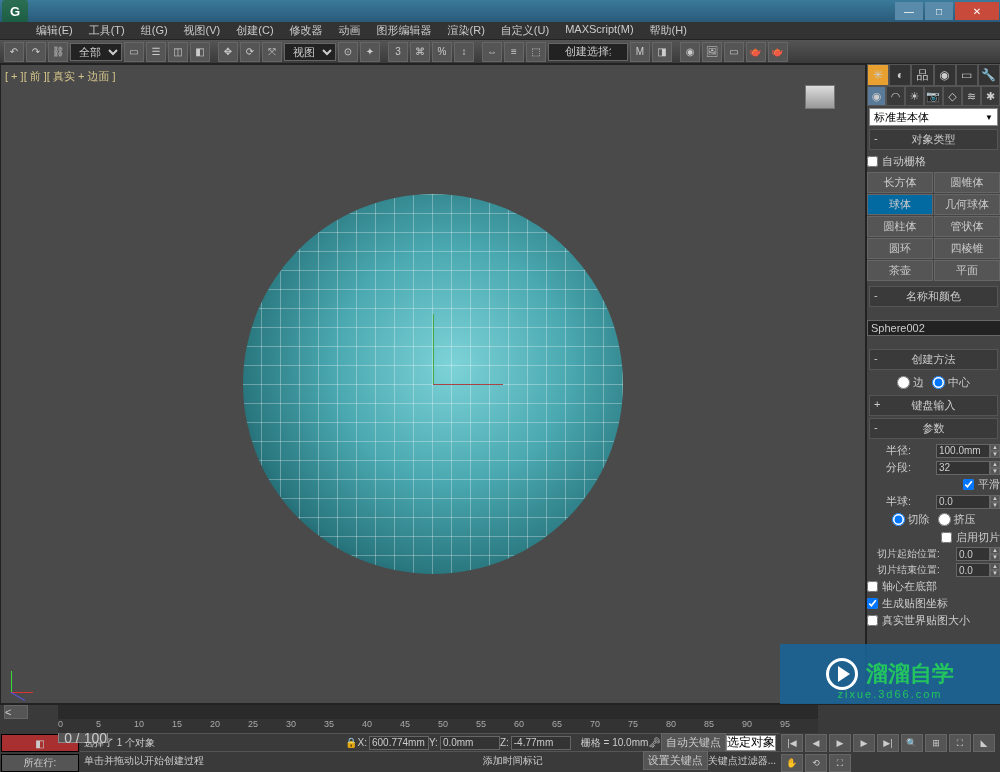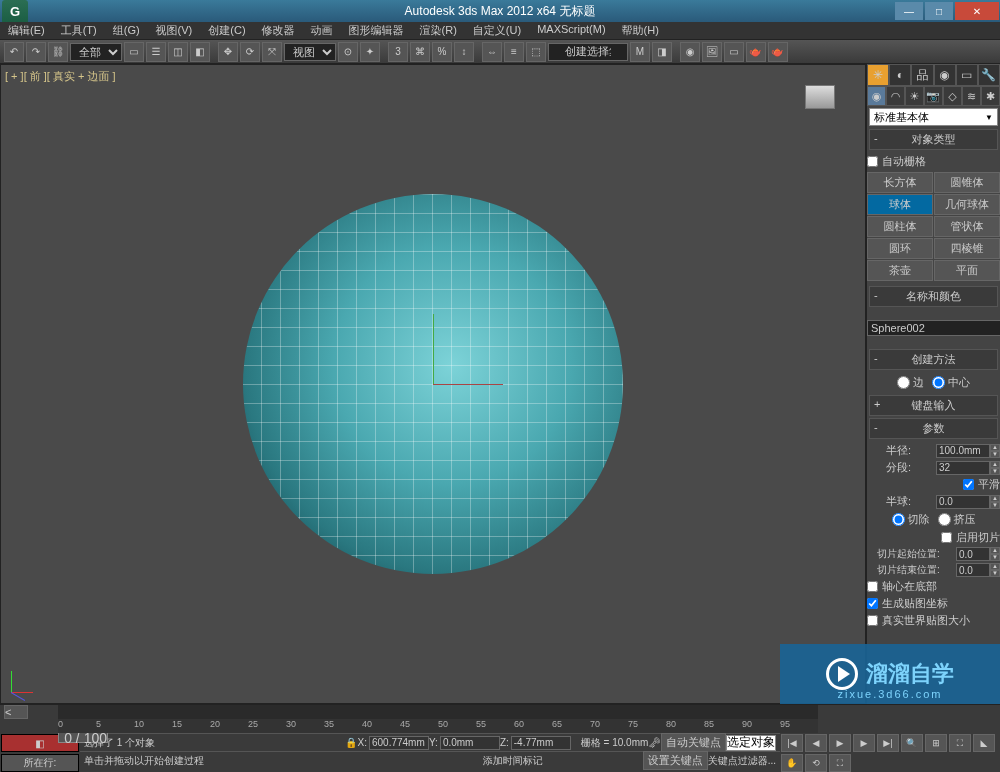--- a/index.html
+++ b/index.html
@@ -5,21 +5,21 @@
 * { margin: 0; padding: 0; box-sizing: border-box; font-family: "Microsoft YaHei", sans-serif; }
 body { width: 1000px; height: 772px; background: #3a3a3a; overflow: hidden; font-size: 11px; color: #ccc; position: relative; }
 .titlebar { height: 22px; background: linear-gradient(#3a7a9a, #2a5a7a); display: flex; align-items: center; position: relative; }
 .app-icon { width: 26px; height: 22px; background: linear-gradient(#2b6e53,#1b5e43); color: #fff; display:flex; align-items:center; justify-content:center; font-weight:bold; font-size:13px; border-radius: 3px 3px 0 0; margin-left:2px;}
 .title-text { position: absolute; left: 50%; transform: translateX(-50%); color: #fff; font-size: 12px; }
 .winbtns { margin-left: auto; display:flex; }
 .winbtn { width: 28px; height: 18px; margin: 1px; display:flex; align-items:center; justify-content:center; font-size:10px; color:#fff; }
 .winmin { background:#5a8aaa; }
 .winmax { background:#5a8aaa; }
 .wincls { background:#c84a3a; width:44px; }
-.menubar { height: 18px; background: #333; display:flex; border-bottom:1px solid #222;}
+.menubar { height: 18px; background: #333; display:flex; padding-left: 28px; border-bottom:1px solid #222;}
 .menuitem { padding: 1px 8px; color:#ccc; cursor:default; }
 .toolbar { height: 24px; background: linear-gradient(#555, #3a3a3a); border-bottom:1px solid #222; display:flex; align-items:center; padding: 0 4px; gap:2px; }
 .tbbtn { width: 20px; height: 20px; background:#555; border:1px solid #666; display:flex; align-items:center; justify-content:center; font-size:10px; color:#ccc; }
 .tbsel { height: 18px; background:#222; border:1px solid #666; color:#ccc; padding:0 4px; font-size:11px;text-align:right; }
 .tbinput { height: 18px; width:80px; background:#222; border:1px solid #666; color:#ccc; padding:0 16px; font-size:11px; }
 .tbsep { width: 4px; }
 .workspace { display:flex; height: calc(100% - 22px - 18px - 24px - 68px); }
 .viewport { flex:1; background: #4a4a4a; position: relative; border:1px solid #222; }
 .vplabel { position:absolute; top:4px; left:4px; color:#d5c58a; font-size:11px; }
 .vpcube { position:absolute; top:20px; right:30px; width:30px; height:24px; background:linear-gradient(#ddd,#999); border:1px solid #777;}
@@ -69,31 +69,30 @@
 .statusrow { flex:1; display:flex; align-items:stretch; }
 .sb-left { width:80px; display:flex; flex-direction:column; }
 .sb-btn { background:#a83030; border:1px solid #000; margin:1px; flex:1; display:flex; align-items:center; justify-content:center; font-size:10px; }
 .sb-btn.gray { background:#555; }
 .sb-center { flex:1; display:flex; flex-direction:column; }
 .sb-row { display:flex; align-items:center; height:18px; padding:0 4px; font-size:10px; gap:0; border-top:1px solid #555;}
 .coord { display:flex; align-items:center; gap:2px; }
 .coord input { width:60px; background:#333; border:1px solid #666; color:#ccc; font-size:10px; padding:0 2px; height:14px;}
 .sb-right { width:220px; display:flex; flex-wrap:wrap; align-content:flex-start; }
 .sbr-btn { width:22px; height:18px; background:#555; border:1px solid #666; margin:1px; display:flex; align-items:center; justify-content:center; font-size:9px; }
-.watermark { position:absolute; right:0; bottom:68px; width:220px; height:60px; background:rgba(25,100,150,0.9); display:flex; align-items:center; justify-content:center; gap:8px; color:#7dd3fc; font-size:22px; font-weight:bold; }
+.watermark { position:absolute; right:0; bottom:68px; width:220px; height:60px; background:rgba(25,100,150,0.9); display:flex; align-items:center; justify-content:center; gap:8px; color:#22c55e; font-size:22px; font-weight:bold; }
 .watermark .sub { position:absolute; bottom:4px; font-size:11px; font-weight:normal; letter-spacing:2px; }
 .play-icon { width:32px; height:32px; border:3px solid #fff; border-radius:50%; display:flex; align-items:center; justify-content:center;}
 .play-icon::after { content:''; border-left:12px solid #fff; border-top:8px solid transparent; border-bottom:8px solid transparent; margin-left:3px;}
 </style>
 </head>
 <body>
 
 <div class="titlebar">
   <div class="app-icon">G</div>
-  <div class="title-text">Autodesk 3ds Max 2012 x64   无标题</div>
   <div class="winbtns">
     <div class="winbtn winmin">—</div>
     <div class="winbtn winmax">□</div>
     <div class="winbtn wincls">✕</div>
   </div>
 </div>
 
 <div class="menubar">
   <div class="menuitem">编辑(E)</div>
   <div class="menuitem">工具(T)</div>

